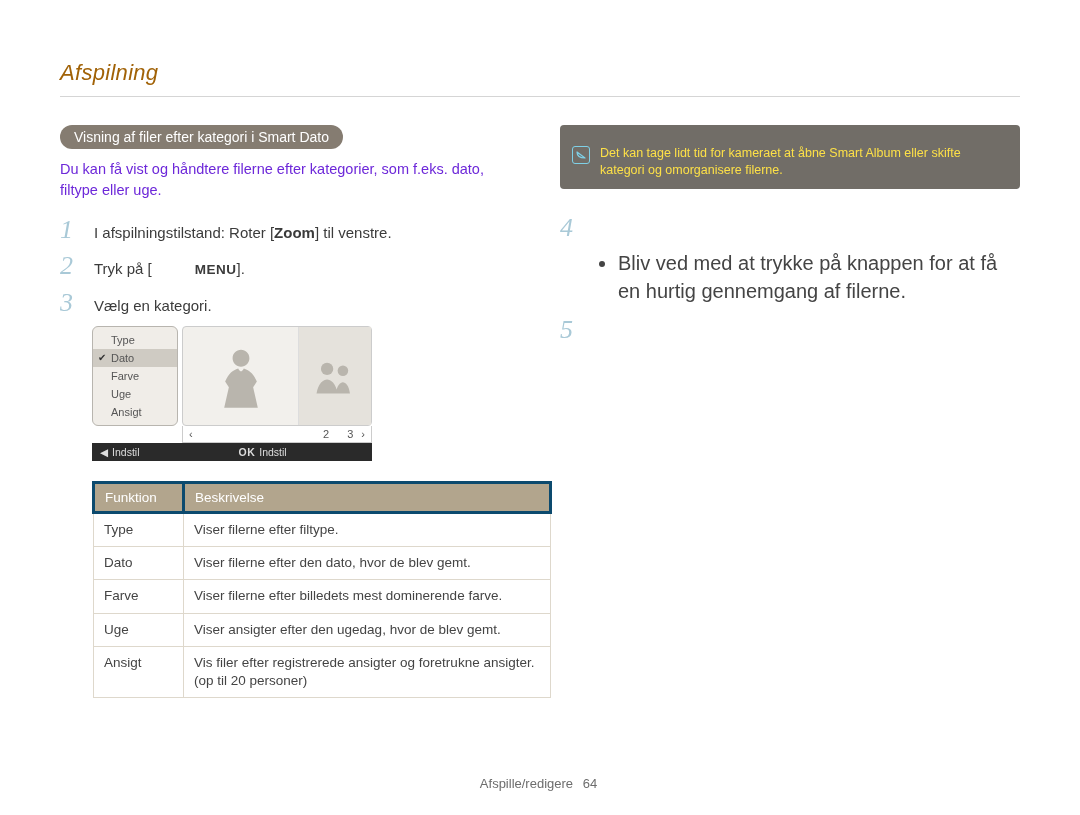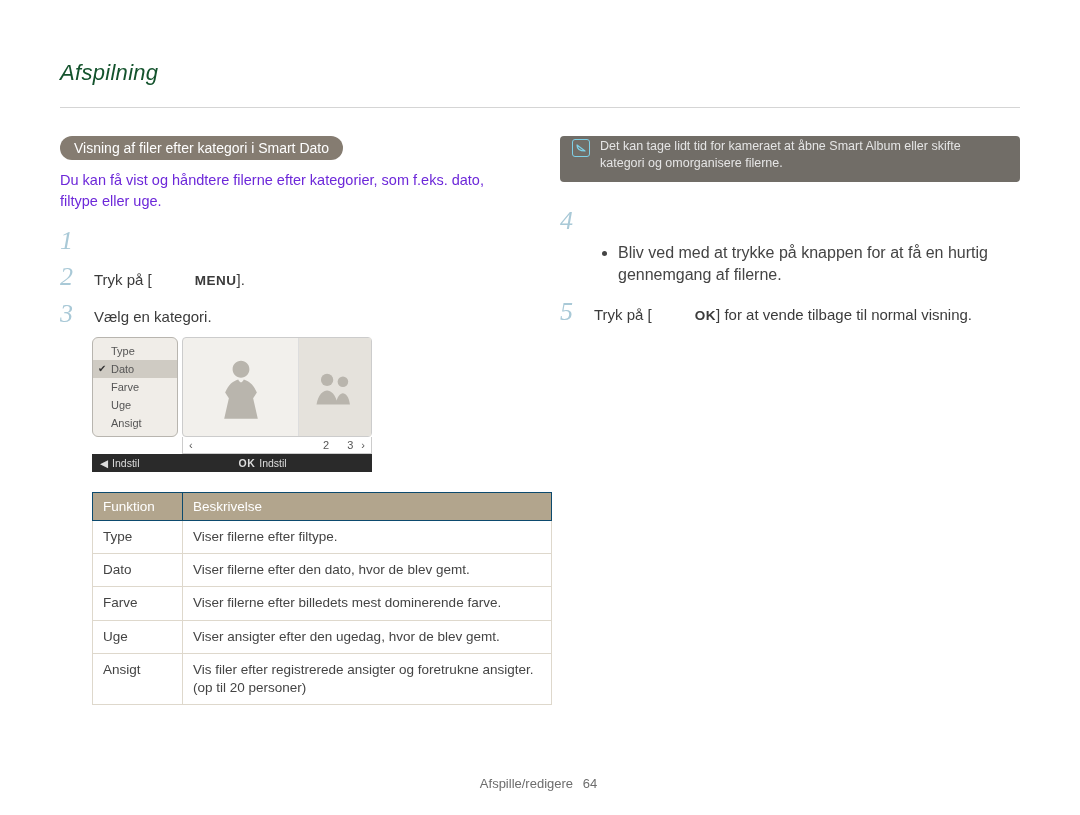--- a/index.html
+++ b/index.html
@@ -7,23 +7,23 @@
     width: 1080px;
     height: 815px;
     background: #fff;
     font-family: Arial, Helvetica, sans-serif;
     color: #3b3b3b;
     position: relative;
     padding: 60px 60px 0 60px;
   }
   .page-title {
     font-size: 22px;
-    color: #14532d;
+    color: #a16207;
     font-weight: 300;
-    margin-bottom: 21px;
+    margin-bottom: 10px;
     font-style: italic;
     letter-spacing: 0.3px;
   }
   .title-rule {
     border: none;
     border-top: 1px solid #d5d5d5;
     margin-bottom: 28px;
   }
   .cols {
     display: flex;
@@ -70,31 +70,31 @@
     font-weight: bold;
     letter-spacing: 0.5px;
     font-size: 13.5px;
     padding-left: 43px;
   }
   .bullet-list {
     list-style: disc;
     margin-left: 58px;
     margin-top: -2px;
     margin-bottom: 12px;
-    font-size: 16px;
+    font-size: 20px;
     color: #444;
     line-height: 1.4;
   }
 
   
   .notebox {
     background: #716d67;
-    color: #e5e5e5;
+    color: #fde047;
     border-radius: 4px;
-    padding: 2px 14px 10px 12px;
+    padding: 20px 14px 10px 12px;
     font-size: 12.5px;
     line-height: 1.35;
     display: flex;
     gap: 10px;
     margin-bottom: 26px;
   }
   .note-icon {
     width: 18px; height: 18px;
     border: 1.6px solid #7fd0e6;
     border-radius: 3px;
@@ -190,21 +190,21 @@
     margin-left: 32px;
     border-collapse: collapse;
     font-size: 13.5px;
   }
   .ftable th {
     background: #b2a58d;
     color: #fff;
     font-weight: 400;
     text-align: left;
     padding: 6px 10px;
-    border: 1px solid #0c4a6e;
+    border: 3px solid #0c4a6e;
   }
   .ftable td {
     padding: 7px 10px;
     border: 1px solid #ded8cc;
     color: #444;
     vertical-align: top;
     line-height: 1.35;
   }
   .ftable td:first-child { width: 90px; }
 
@@ -232,20 +232,23 @@
 <hr class="title-rule">
 
 <div class="cols">
 
   <div class="col">
     <div class="pill">Visning af filer efter kategori i Smart Dato</div>
     <p class="intro">Du kan få vist og håndtere filerne efter kategorier, som f.eks. dato, filtype eller uge.</p>
 
     <div class="step">
       <span class="step-num">1</span>
+      <span class="step-text">
+        <span>I afspilningstilstand: Roter [</span><b>Zoom</b><span>] til venstre.</span>
+      </span>
     </div>
 
     <div class="step">
       <span class="step-num">2</span>
       <span class="step-text">
         <span>Tryk på [</span><span class="key-label">MENU</span><span>].</span>
       </span>
     </div>
 
     <div class="step">
@@ -344,23 +347,20 @@
 
     <div class="step">
       <span class="step-num">4</span>
     </div>
     <ul class="bullet-list">
       <li>Bliv ved med at trykke på knappen for at få en hurtig gennemgang af filerne.</li>
     </ul>
 
     <div class="step">
       <span class="step-num">5</span>
-      <span class="step-text">
-        <span>Tryk på [</span><span class="key-label">OK</span><span>] for at vende tilbage til normal visning.</span>
-      </span>
     </div>
   </div>
 </div>
 
 <div class="footer">
   <span>Afspille/redigere</span>
   <span class="pnum">64</span>
 </div>
 
 </body></html>

